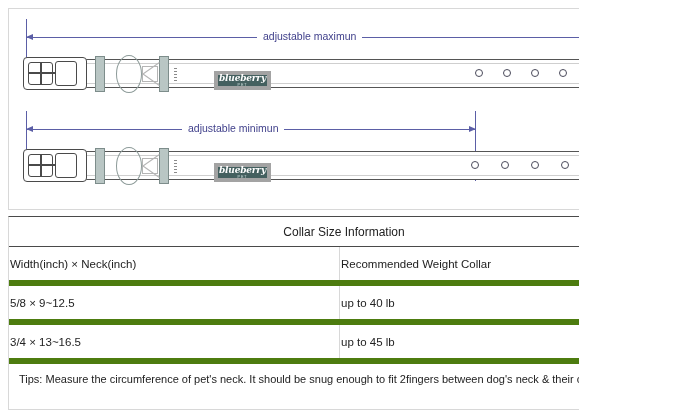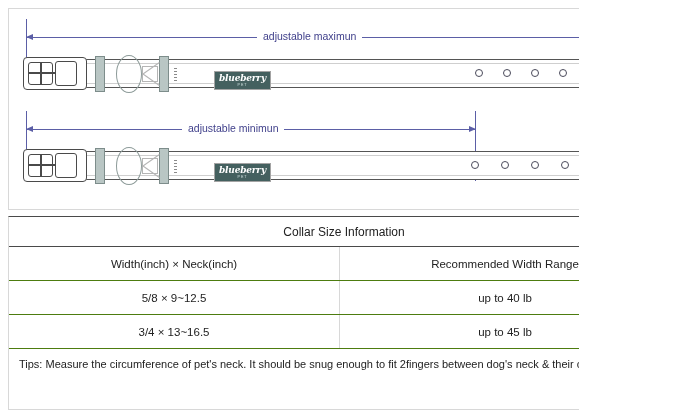--- a/index.html
+++ b/index.html
@@ -69,21 +69,21 @@
     content:"";position:absolute;left:0;top:50%;width:141%;height:1px;background:#b5b5b5;
     transform-origin:0 0;
   }
   .xbox:before{transform:rotate(35deg) translateY(-50%);}
   .xbox:after{transform:rotate(-35deg) translateY(-50%);}
   .stitch{
     position:absolute;width:3px;background:repeating-linear-gradient(
       to bottom,#8a8a8a 0 1px,transparent 1px 3px);
   }
   .logo-patch{
-    position:absolute;background:#44605f;border:1px solid #a3a3a3;
+    position:absolute;background:#44605f;border:4px solid #a3a3a3;
     box-sizing:border-box;display:flex;flex-direction:column;
     align-items:center;justify-content:center;line-height:1;
   }
   .logo-word{
     color:#fff;font-family:"DejaVu Serif",serif;font-style:italic;font-weight:bold;
     font-size:9px;letter-spacing:-0.2px;
   }
   .logo-sub{color:#cfe0df;font-size:3.6px;letter-spacing:1px;margin-top:1px;}
 
   
@@ -95,22 +95,22 @@
   .w-arrow-dn{border-top:6px solid #3f3f8a;}
   .width-label{position:absolute;font-size:10px;color:#24246e;white-space:nowrap;}
 
   
   .table-panel{
     position:absolute;left:8px;top:216px;width:663px;height:194px;
     border:1px solid #d8d8d8;border-top:1px solid #4a4a4a;box-sizing:border-box;background:#fff;
   }
   .tbl{width:100%;border-collapse:collapse;table-layout:fixed;}
   .tbl td{
-    border-bottom:1px solid #4d7c0f;font-size:11.5px;color:#222;
-    text-align:center;height:31px;vertical-align:middle;
+    border-bottom:6px solid #4d7c0f;font-size:11.5px;color:#222;
+    height:31px;vertical-align:middle;
   }
   .tbl td.col-left{border-right:1px solid #d8d8d8;width:337px;}
   .cap-row td{
     text-align:center;padding-left:10px;font-size:12px;border-right:none;
     border-bottom:1px solid #4a4a4a;height:27px;
   }
   .tips-row td{
     text-align:left;padding-left:10px;font-size:11px;border-bottom:none;
     border-right:none;height:28px;
   }
@@ -217,21 +217,21 @@
   </div>
 
   <div class="table-panel">
     <table class="tbl">
       <tbody>
         <tr class="cap-row">
           <td colspan="2">Collar Size Information</td>
         </tr>
         <tr>
           <td class="col-left">Width(inch)  ×  Neck(inch)</td>
-          <td>Recommended Width Range</td>
+          <td>Recommended Weight Collar</td>
         </tr>
         <tr>
           <td class="col-left">5/8 × 9~12.5</td>
           <td>up to 40 lb</td>
         </tr>
         <tr>
           <td class="col-left">3/4 × 13~16.5</td>
           <td>up to 45 lb</td>
         </tr>
         <tr class="tips-row">

